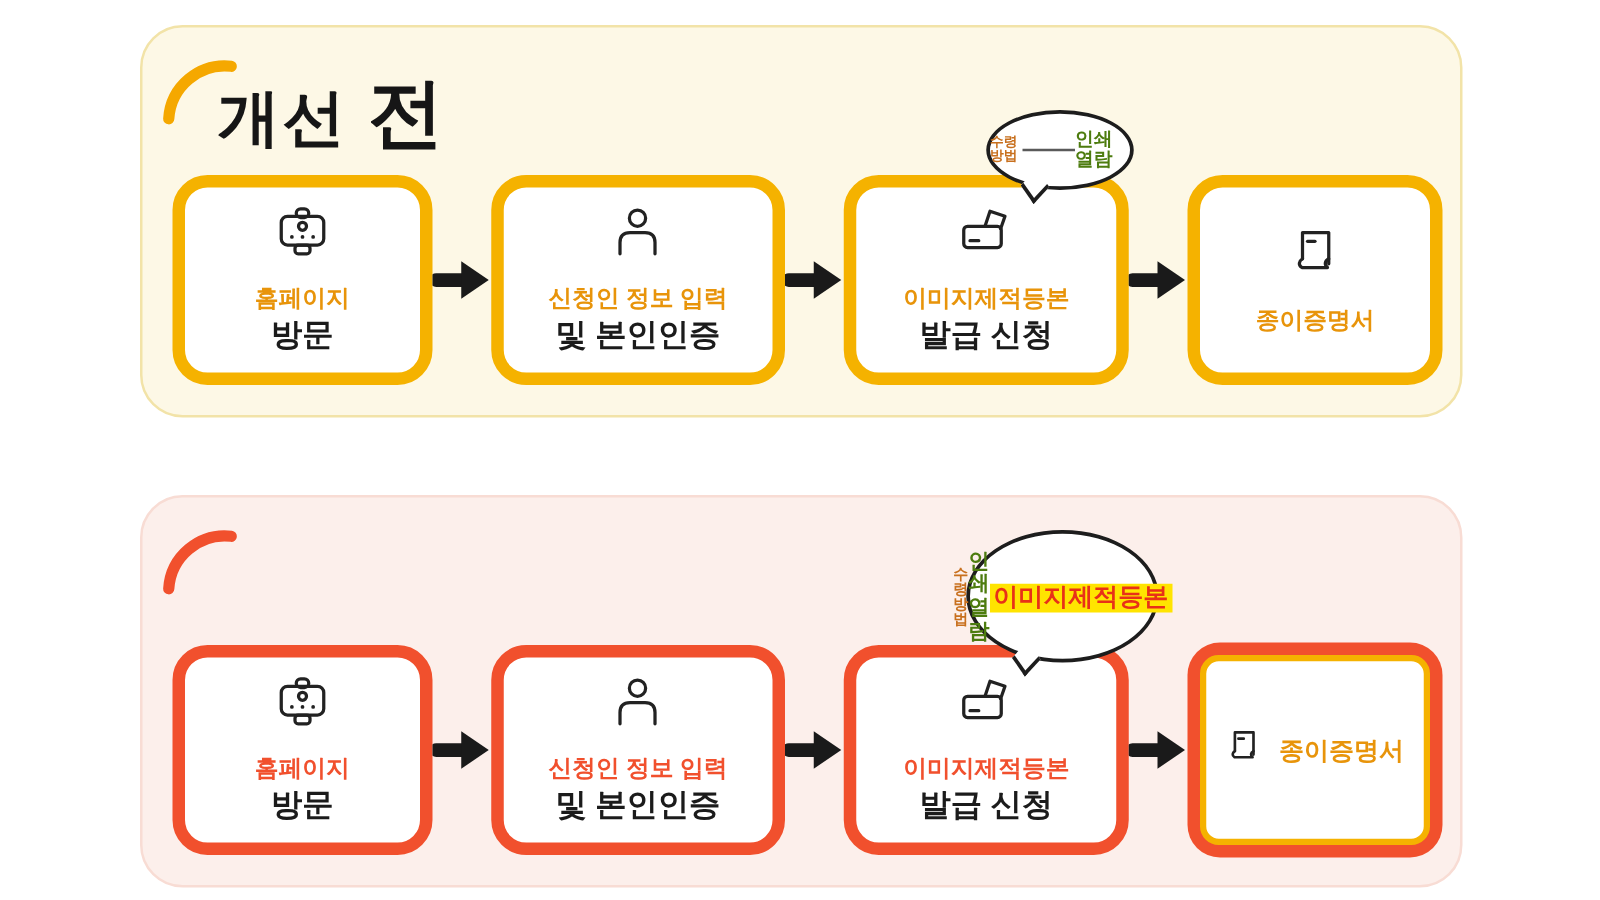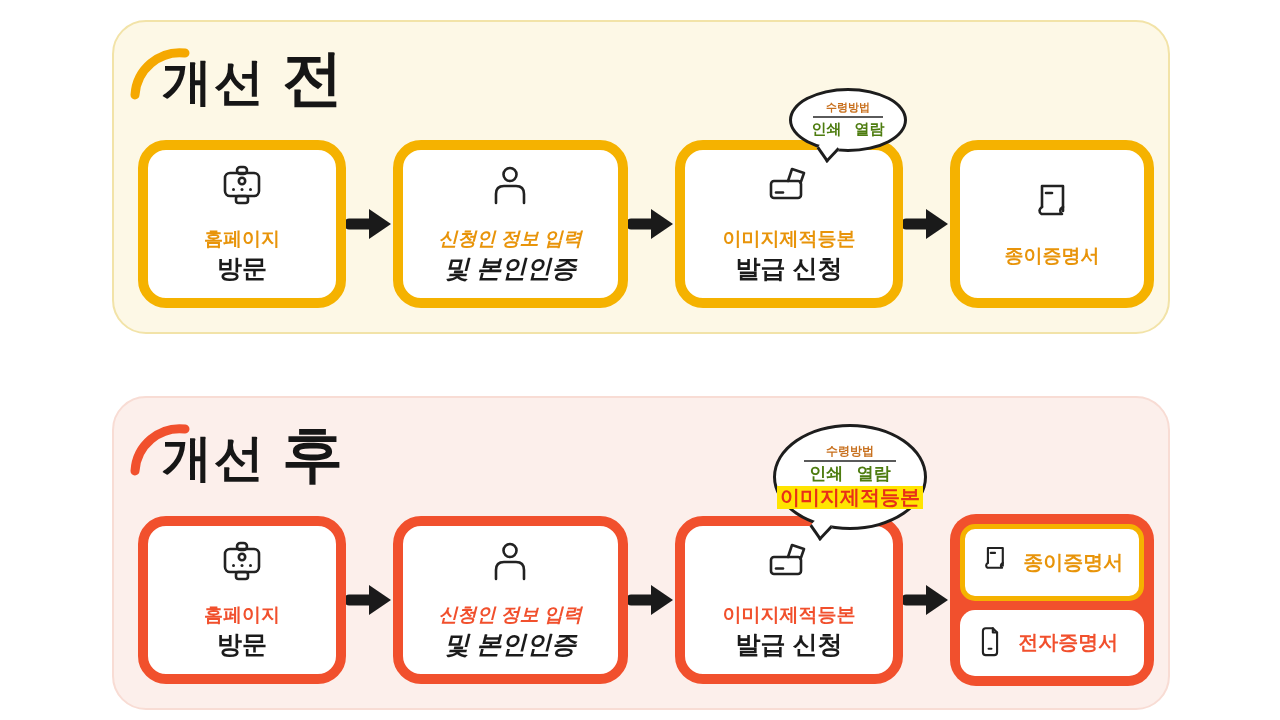--- a/index.html
+++ b/index.html
@@ -10,39 +10,39 @@
   }
   .panel{
     position:absolute;left:112px;width:1058px;height:314px;
     border-radius:34px;box-sizing:border-box;
   }
   #panel-before{top:20px;background:#FDF8E6;border:2px solid #F2E3A8;}
   #panel-after{top:396px;background:#FCEFEB;border:2px solid #F8DCD4;}
 
   .arc{position:absolute;left:14px;top:16px;}
   h1.title{
-    position:absolute;left:48px;top:16px;margin:0;
+    position:absolute;left:48px;top:16px;margin:12px;
     font-family:Liberation Mono, monospace;
     font-size:50px;font-weight:600;color:#161616;letter-spacing:2px;
     white-space:nowrap;
   }
   h1.title .em{font-size:61px;font-weight:800;margin-left:16px;}
 
   .flow{
     position:absolute;left:24px;right:14px;top:116px;height:172px;
     display:flex;align-items:center;
   }
   .step{
     box-sizing:border-box;height:168px;background:#ffffff;
     border-radius:28px;
     display:flex;flex-direction:column;align-items:center;justify-content:center;
   }
   #panel-before .step{border:10px solid #F5B200;}
   #panel-after .step{border:10px solid #F1502D;}
-  .w1{width:212px;align-items:center;} .w2{width:240px;font-style:italic;} .w3{width:233px;text-align:center;} .w4{width:208px;}
+  .w1{width:212px;align-items:center;} .w2{width:240px;} .w3{width:233px;text-align:center;} .w4{width:208px;}
   .step .icon{margin-bottom:12px;color:#222;}
   .l1{font-size:19px;font-weight:800;line-height:1.35;}
   #panel-before .l1{color:#E8940A;}
   #panel-after .l1{color:#F1502D;}
   .l2{font-size:25px;font-weight:800;color:#1b1b1b;line-height:1.35;}
 
   .arrow{flex:1;display:flex;align-items:center;justify-content:center;}
 
   .outputs{
     box-sizing:border-box;width:208px;height:172px;
@@ -54,21 +54,21 @@
     display:flex;align-items:center;gap:11px;padding:0 13px;color:#222;
   }
   .outbox.gold{border:5px solid #F5B200;}
   .olabel{font-size:20px;font-weight:800;}
   .olabel-gold{color:#E8940A;}
   .olabel-red{color:#F1502D;}
 
   .bubble{
     position:absolute;z-index:6;background:#ffffff;
     border:3px solid #1d1d1d;border-radius:50%;
-    display:flex;flex-direction:column;align-items:center;justify-content:center;
+    display:flex;align-items:center;justify-content:center;
     box-sizing:border-box;
   }
   .bubble::after{
     content:"";position:absolute;left:24%;bottom:-9px;width:15px;height:15px;
     background:#ffffff;border-right:3px solid #1d1d1d;border-bottom:3px solid #1d1d1d;
     transform:rotate(55deg) skewX(12deg);
   }
   #bubble-before{left:675px;top:66px;width:118px;height:64px;}
   #bubble-after{left:659px;top:26px;width:154px;height:106px;}
   .b-header{font-size:11px;font-weight:700;color:#C8701E;line-height:1;}
@@ -168,23 +168,20 @@
     </div>
   </div>
 </section>
 
 <section class="panel" id="panel-after">
   <span class="arc">
     <svg width="66" height="66" viewBox="0 0 66 66">
       <path d="M7 57 A 45 45 0 0 1 57 15" fill="none" stroke="#F1502D" stroke-width="9" stroke-linecap="round"></path>
     </svg>
   </span>
-  <h1 class="title">
-    <span>개선</span><span class="em">후</span>
-  </h1>
 
   <div class="bubble" id="bubble-after">
     <span class="b-header">수령방법</span>
     <span class="b-div"></span>
     <span class="b-blue">인쇄 열람</span>
     <span class="b-hl">이미지제적등본</span>
   </div>
 
   <div class="flow">
     <div class="step w1">
@@ -245,25 +242,15 @@
       <div class="outbox gold">
         <span>
           <svg width="34" height="34" viewBox="0 0 48 48" fill="none" stroke="#222" stroke-width="3" stroke-linecap="round" stroke-linejoin="round">
             <path d="M35 32 V7 H14 V28"></path>
             <path d="M14 28 c-3 2 -3.5 5 -0.5 7 H34 c-2.5 -2 -2.5 -5 1 -7"></path>
             <path d="M18 14 h6"></path>
           </svg>
         </span>
         <span class="olabel olabel-gold">종이증명서</span>
       </div>
-      <div class="outbox">
-        <span>
-          <svg width="34" height="34" viewBox="0 0 48 48" fill="none" stroke="#222" stroke-width="3" stroke-linecap="round" stroke-linejoin="round">
-            <path d="M14 40 V10 a4 4 0 0 1 4 -4 h10 l6 6 v28 a4 4 0 0 1 -4 4 h-12 a4 4 0 0 1 -4 -4 z"></path>
-            <path d="M28 6 v6 h6"></path>
-            <path d="M22 35 h4"></path>
-          </svg>
-        </span>
-        <span class="olabel olabel-red">전자증명서</span>
-      </div>
     </div>
   </div>
 </section>
 
 </body></html>

